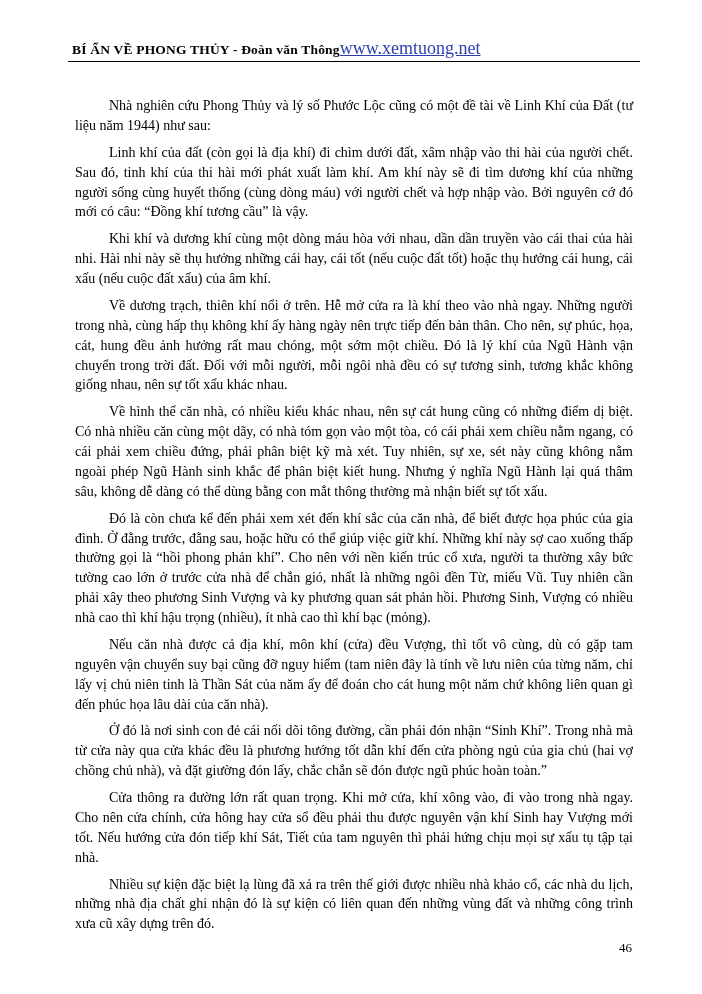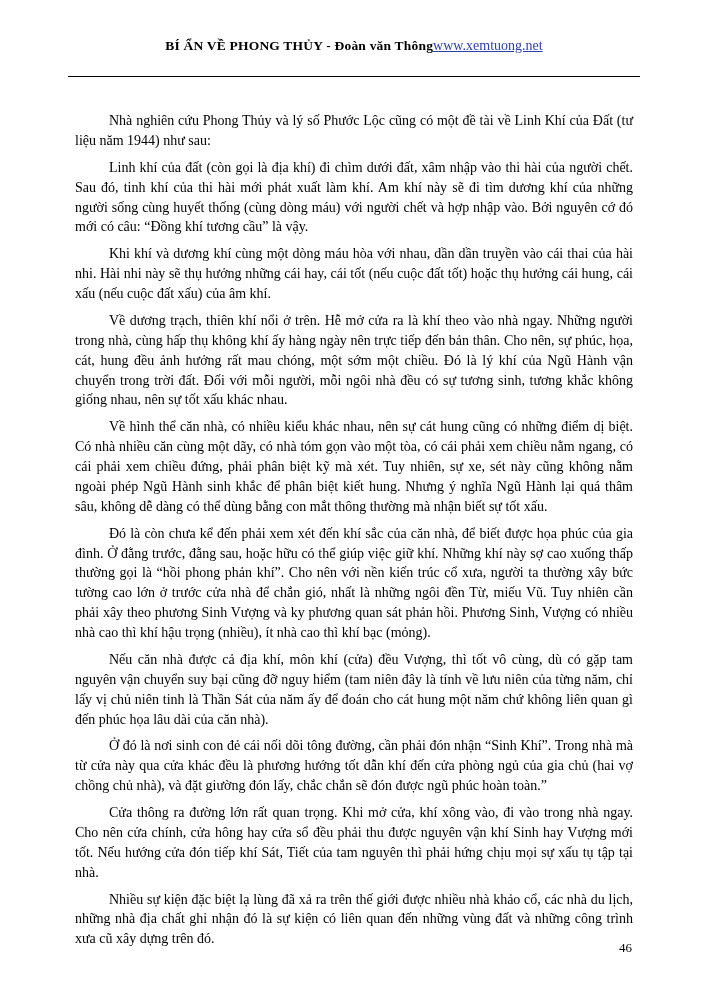--- a/index.html
+++ b/index.html
@@ -17,34 +17,34 @@
   .page {
     position: relative;
     width: 702px;
     height: 994px;
     box-sizing: border-box;
     padding: 38px 62px 30px 68px;
   }
   .header {
     display: flex;
     align-items: baseline;
-    justify-content: center;
+    justify-content: flex-start;
     font-size: 13.5px;
-    margin-bottom: 22px;
+    margin-bottom: 2px;
     padding: 0 4px 0 4px;
   }
   .header-title {
     font-weight: bold;
     letter-spacing: 0.2px;
     white-space: nowrap;
   }
   .header-link {
     color: #2c3fb0;
     text-decoration: underline;
-    font-size: 14px;
+    font-size: 18px;
     font-family: "Liberation Serif", serif;
     white-space: nowrap;
   }
   .header-rule {
     border: none;
     border-top: 1px solid #000000;
     margin: 2px 0 0 0;
   }
   .body-text {
     margin-top: 34px;

